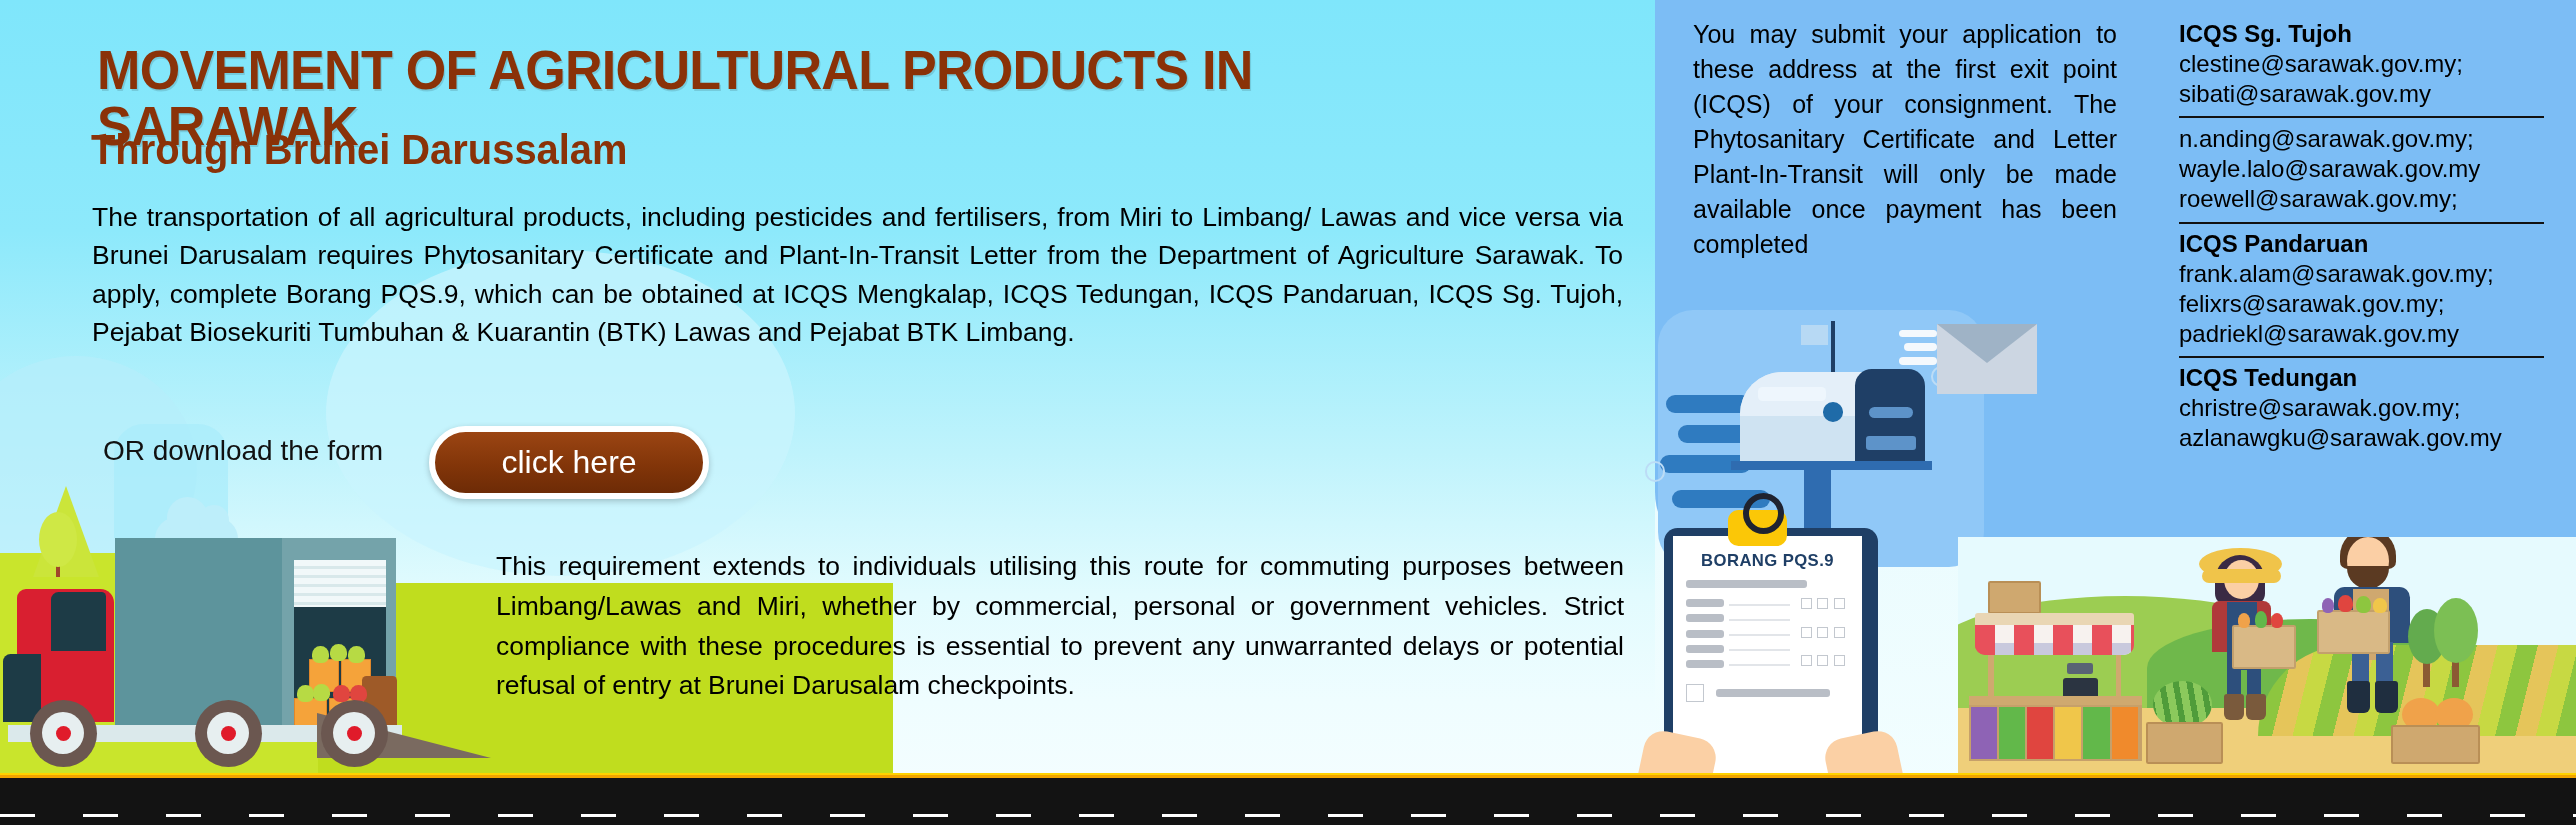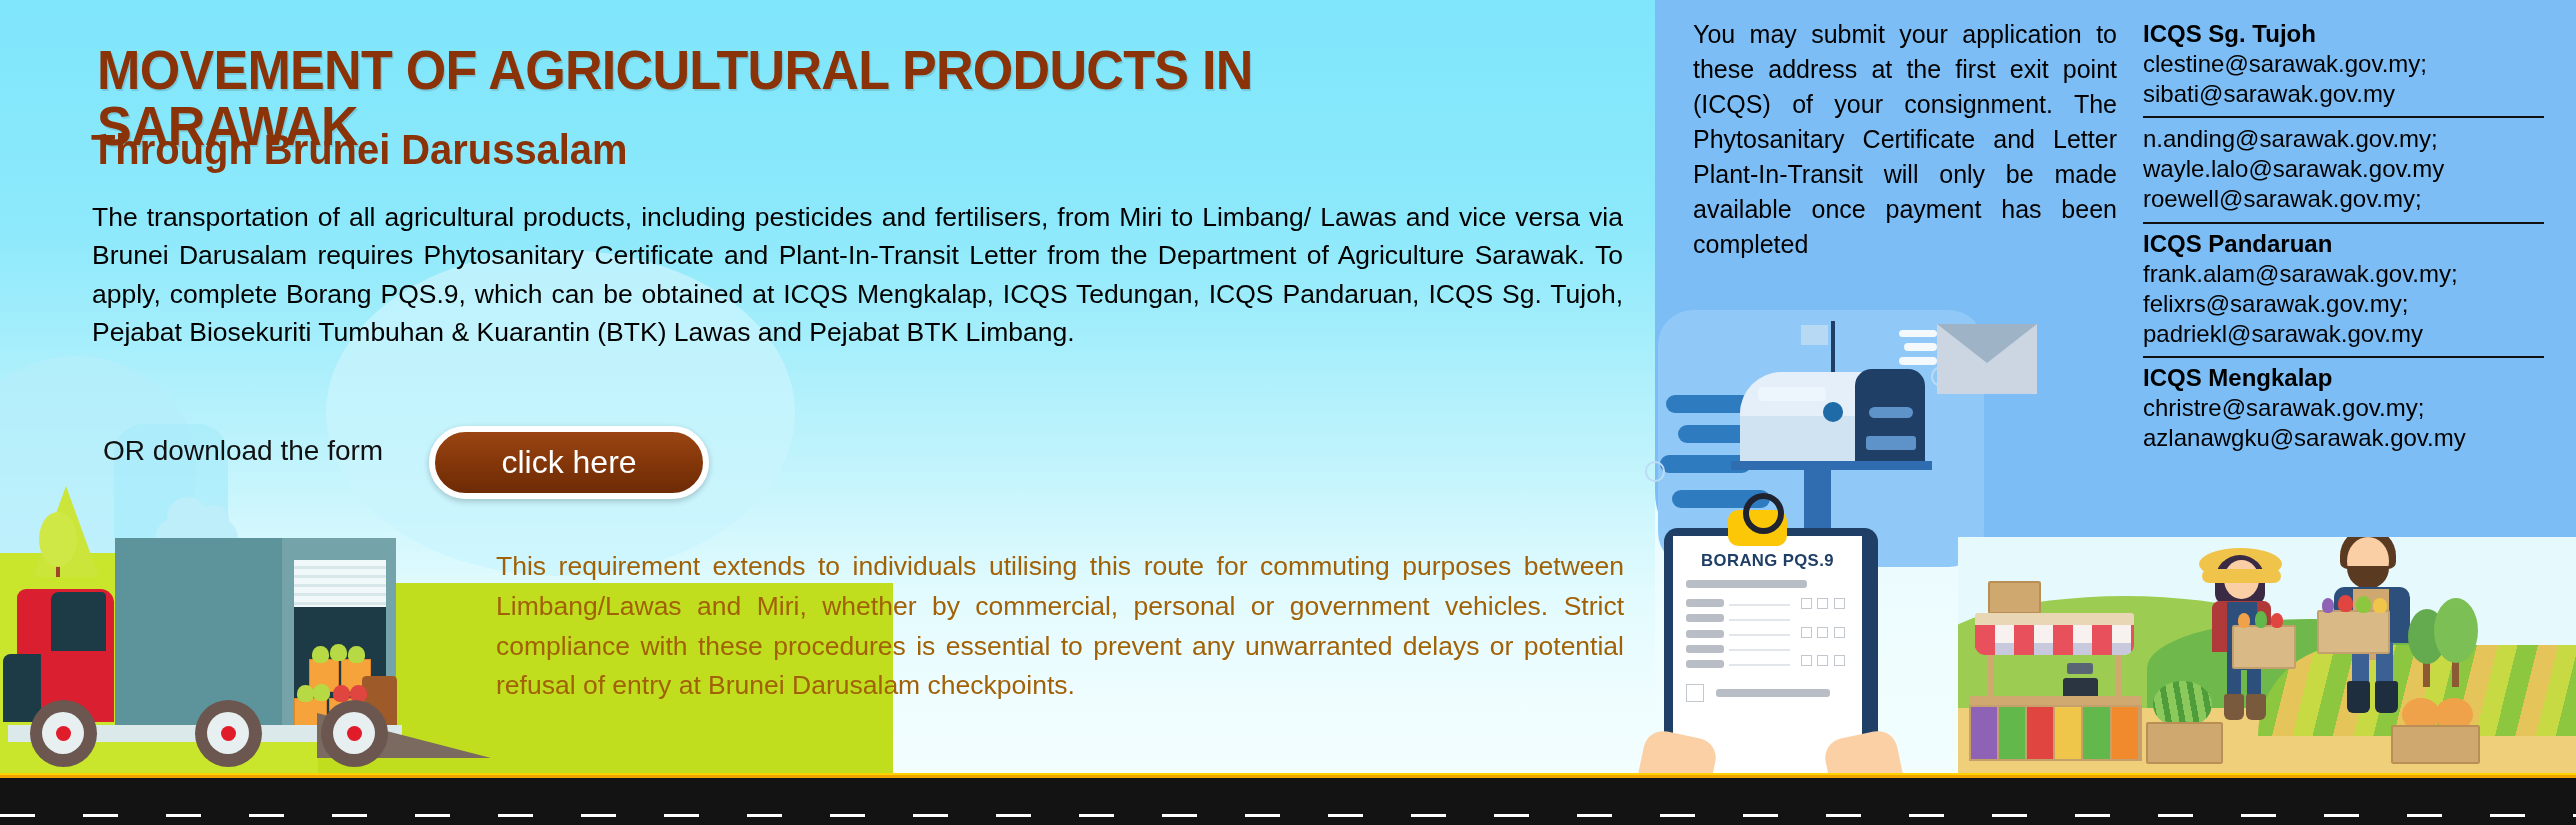--- a/index.html
+++ b/index.html
@@ -52,21 +52,21 @@
   .click-btn{
     position:absolute;left:429px;top:426px;width:280px;height:73px;
     border-radius:38px;background:linear-gradient(180deg,#9b4513 0%,#823509 55%,#6d2b06 100%);
     border:6px solid #ffffff;box-sizing:border-box;
     display:flex;align-items:center;justify-content:center;
     color:#fff;font-size:32px;cursor:pointer;
     box-shadow:0 2.3px 6px rgba(0,0,0,.22);
   }
   .bottom-para{
     position:absolute;left:496px;top:547px;width:1128px;
-    font-size:26.5px;line-height:1.5;color:#a16207;text-align:justify;font-weight:500;
+    font-size:26.5px;line-height:1.5;color:#000000;text-align:justify;font-weight:500;
   }
 
   
   .truck-wrap{position:absolute;left:0px;bottom:44px;width:485px;height:273px;}
   .tree1{position:absolute;left:33px;bottom:204px;width:0;height:0;
     border-left:33px solid transparent;border-right:33px solid transparent;border-bottom:91px solid #cbe53a;}
   .tree2-c{position:absolute;left:39px;bottom:214px;width:38px;height:55px;border-radius:50%;background:#cfe845;}
   .tree2-t{position:absolute;left:56px;bottom:204px;width:3.8px;height:44px;background:#a0452a;}
   .cloud-s{position:absolute;left:155px;bottom:220px;width:83px;height:44px;background:#bdeefa;border-radius:42px;}
   .cloud-s:before{content:"";position:absolute;left:12px;top:-19.7px;width:41px;height:41px;border-radius:50%;background:#bdeefa;}
@@ -102,21 +102,21 @@
   }
   .right-blue{
     position:absolute;left:1655px;top:0;width:921px;height:560px;background:#7cbdf5;
     border-bottom-left-radius:68px;
   }
   .right-note{
     position:absolute;left:1693px;top:16.7px;width:424px;
     font-size:25px;line-height:1.4;color:#000;text-align:justify;font-weight:500;
   }
   .contacts{position:absolute;left:2143px;top:19.7px;width:401px;}
-  .c-block{margin-bottom:4.5px;padding-bottom:3px;}
+  .c-block{margin-bottom:4.5px;padding-bottom:3px;margin-left:36px;}
   .c-block + .c-block{border-top:2.3px solid #111;padding-top:6px;}
   .c-title{font-size:24px;font-weight:bold;color:#000;line-height:1.15;margin-bottom:1.5px;}
   .c-mail{font-size:24px;color:#000;line-height:1.25;font-weight:400;}
 
   
   .mb-wrap{position:absolute;left:1628px;top:310px;width:424px;height:515px;}
   .mb-rndbg{position:absolute;left:30px;top:0px;width:326px;height:257px;background:#90c8f7;border-radius:35px;}
   .mb-post{position:absolute;left:176px;top:114px;width:27px;height:144px;background:#2f6cb0;}
   .mb-box{position:absolute;left:112px;top:62px;width:159px;height:91px;background:#cfe3f2;border-radius:42px 0 0 0;}
   .mb-box-top{position:absolute;left:112px;top:62px;width:159px;height:44px;background:#e4eff9;border-radius:42px 0 0 0;}
@@ -276,21 +276,21 @@
       <div class="c-mail">wayle.lalo@sarawak.gov.my</div>
       <div class="c-mail">roewell@sarawak.gov.my;</div>
     </div>
     <div class="c-block">
       <div class="c-title">ICQS Pandaruan</div>
       <div class="c-mail">frank.alam@sarawak.gov.my;</div>
       <div class="c-mail">felixrs@sarawak.gov.my;</div>
       <div class="c-mail">padriekl@sarawak.gov.my</div>
     </div>
     <div class="c-block">
-      <div class="c-title">ICQS Mengkalap</div>
+      <div class="c-title">ICQS Tedungan</div>
       <div class="c-mail">christre@sarawak.gov.my;</div>
       <div class="c-mail">azlanawgku@sarawak.gov.my</div>
     </div>
   </div>
 
   <div class="mb-wrap">
     <div class="mb-rndbg"></div>
     <div class="speed sp1"></div>
     <div class="speed sp2"></div>
     <div class="speed sp3"></div>

